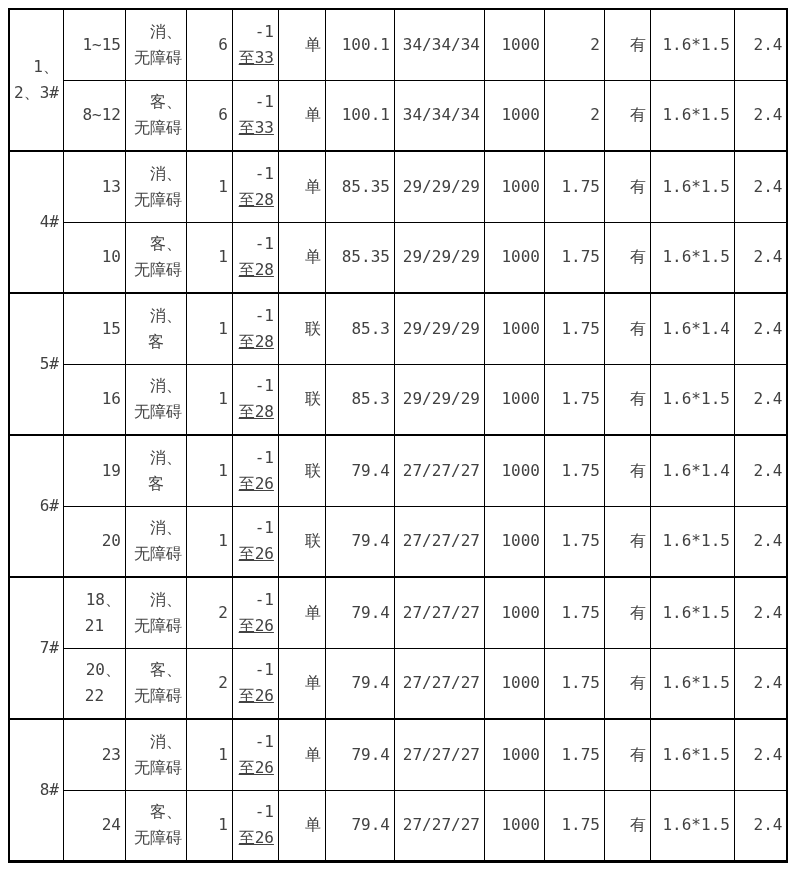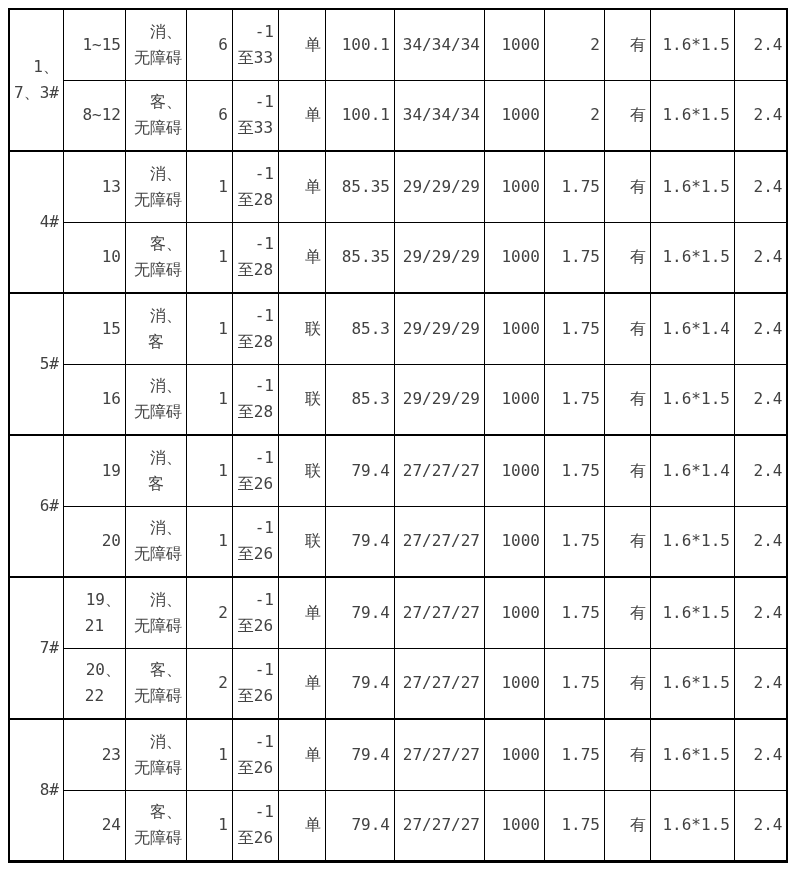--- a/index.html
+++ b/index.html
@@ -37,21 +37,21 @@
   }
   table.spec tr.row-b,
   table.spec tr.row-b td {
     border-bottom: 2px solid #000000;
   }
   .ln {
     line-height: 26px;
     white-space: pre;
   }
   .al-right  { text-align: right; }
-  .al-left   { text-align: center; }
+  .al-left   { text-align: right; text-decoration: underline; }
   .al-center { text-align: center; }
 </style>
 </head>
 <body>
 
 <div class="page">
   <table class="spec">
     <colgroup>
       <col style="width:54px">
         <col style="width:62px">
@@ -64,21 +64,21 @@
         <col style="width:60px">
       <col style="width:60px">
         <col style="width:46px">
         <col style="width:84px">
       <col style="width:53px">
     </colgroup>
     <tbody>
         <tr class="row-a">
           <td class="c1" rowspan="2">
             <div class="ln al-right">1、</div>
-            <div class="ln al-right">7、3#</div>
+            <div class="ln al-right">2、3#</div>
           </td>
           <td class="c2">
             <div class="ln al-right">1~15</div>
           </td>
           <td class="c3">
             <div class="ln al-right">消、</div>
             <div class="ln al-right">无障碍</div>
           </td>
           <td class="c4">
             <div class="ln al-right">6</div>
@@ -399,21 +399,21 @@
           </td>
           <td class="c13">
             <div class="ln al-right">2.4</div>
           </td>
         </tr>
         <tr class="row-a">
           <td class="c1" rowspan="2">
             <div class="ln al-right">7#</div>
           </td>
           <td class="c2">
-            <div class="ln al-right">19、</div>
+            <div class="ln al-right">18、</div>
             <div class="ln al-center">21</div>
           </td>
           <td class="c3">
             <div class="ln al-right">消、</div>
             <div class="ln al-right">无障碍</div>
           </td>
           <td class="c4">
             <div class="ln al-right">2</div>
           </td>
           <td class="c5">

